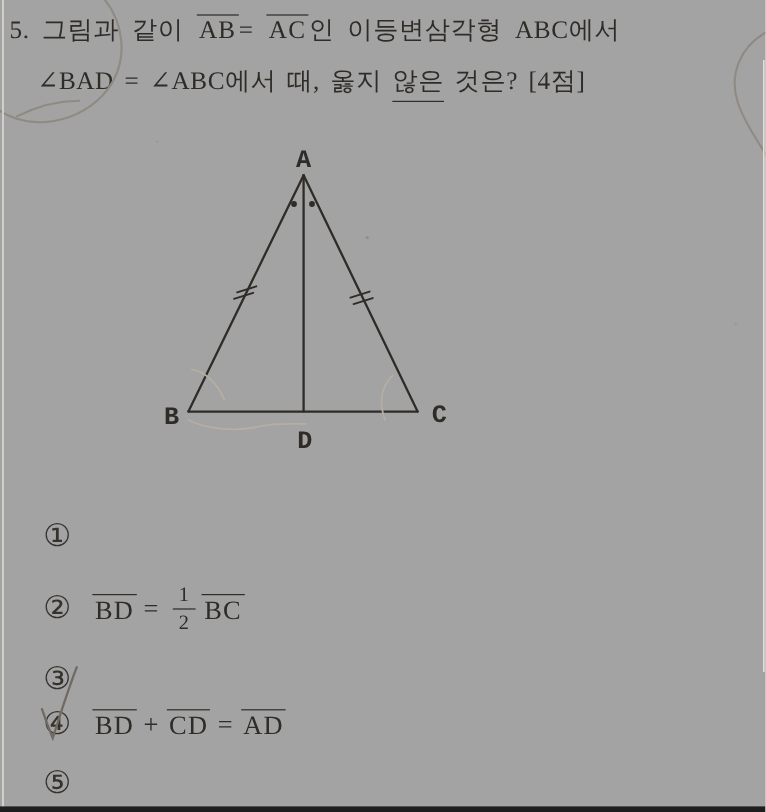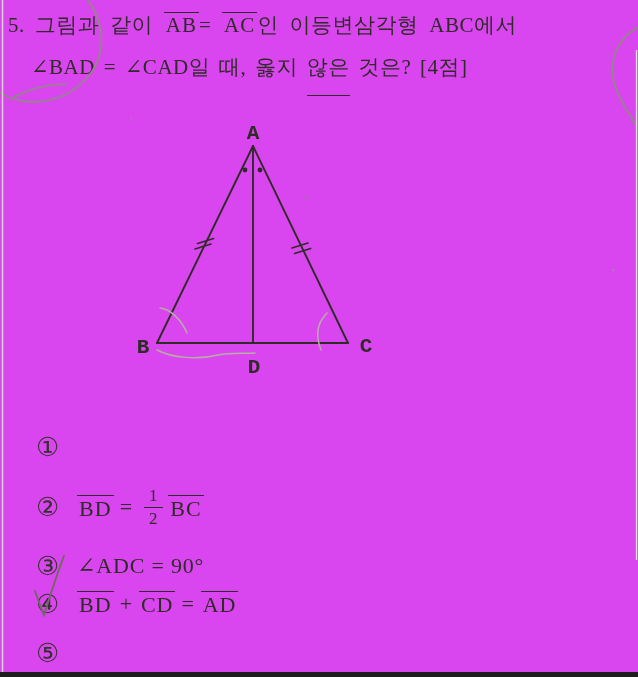--- a/index.html
+++ b/index.html
@@ -1,30 +1,30 @@
 <!DOCTYPE html>
 <html><head>
 <meta charset="utf-8">
 <style>
   html,body{margin:0;padding:0;background:#e8e8e8;}
   #page{
     position:relative;
     width:638px;height:677px;
-    background:#d946ef;
+    background:#a3a3a3;
     overflow:hidden;
     font-family:"Liberation Serif","DejaVu Serif",serif;
     color:#2f2c28;
   }
   
   .qline{position:absolute;white-space:nowrap;font-size:21px;letter-spacing:.5px;}
   #qline1{left:8px;top:11px;word-spacing:5px;}
   #qline2{left:31px;top:53px;word-spacing:3px;}
   .qnum{margin-right:10px;}
   .ov{display:inline-block;border-top:1.7px solid #2f2c28;padding:1px 2px 0 2px;line-height:1.05;letter-spacing:1px;}
-  .ul{display:inline-block;border-bottom:1.8px solid #2f2c28;padding-bottom:14px;}
+  .ul{display:inline-block;border-bottom:1.8px solid #2f2c28;padding-bottom:3px;}
   
   .choice{position:absolute;left:36px;display:flex;align-items:center;gap:17px;font-size:22px;letter-spacing:.8px;}
   #choice1{top:434px;}
   #choice2{top:486px;}
   #choice3{top:553px;}
   #choice4{top:591px;}
   #choice5{top:640px;}
   .cnum{font-family:"DejaVu Sans","Liberation Sans",sans-serif;font-size:26px;line-height:1;color:#35322d;}
   .formula{display:inline-flex;align-items:center;}
   .op{margin:0 6px;}
@@ -39,21 +39,21 @@
 <body>
 
 <div id="page">
 
   <div id="qline1" class="qline">
     <span class="qnum">5.</span><span>그림과 같이</span>
     <span class="ov">AB</span><span>=</span>
     <span class="ov">AC</span><span>인 이등변삼각형 ABC에서</span>
   </div>
   <div id="qline2" class="qline">
-    <span>∠BAD = ∠CAD일 때, 옳지</span>
+    <span>∠BAD = ∠ABC에서 때, 옳지</span>
     <span class="ul">않은</span>
     <span>것은? [4점]</span>
   </div>
 
   <div id="choice1" class="choice">
     <span class="cnum">①</span>
   </div>
 
   <div id="choice2" class="choice">
     <span class="cnum">②</span>
@@ -63,21 +63,20 @@
       <span class="frac">
         <span class="ftop">1</span>
         <span class="fbot">2</span>
       </span>
       <span class="ov">BC</span>
     </span>
   </div>
 
   <div id="choice3" class="choice">
     <span class="cnum">③</span>
-    <span class="formula">∠ADC = 90°</span>
   </div>
 
   <div id="choice4" class="choice">
     <span class="cnum">④</span>
     <span class="formula">
       <span class="ov">BD</span>
       <span class="op">+</span>
       <span class="ov">CD</span>
       <span class="op">=</span>
       <span class="ov">AD</span>

